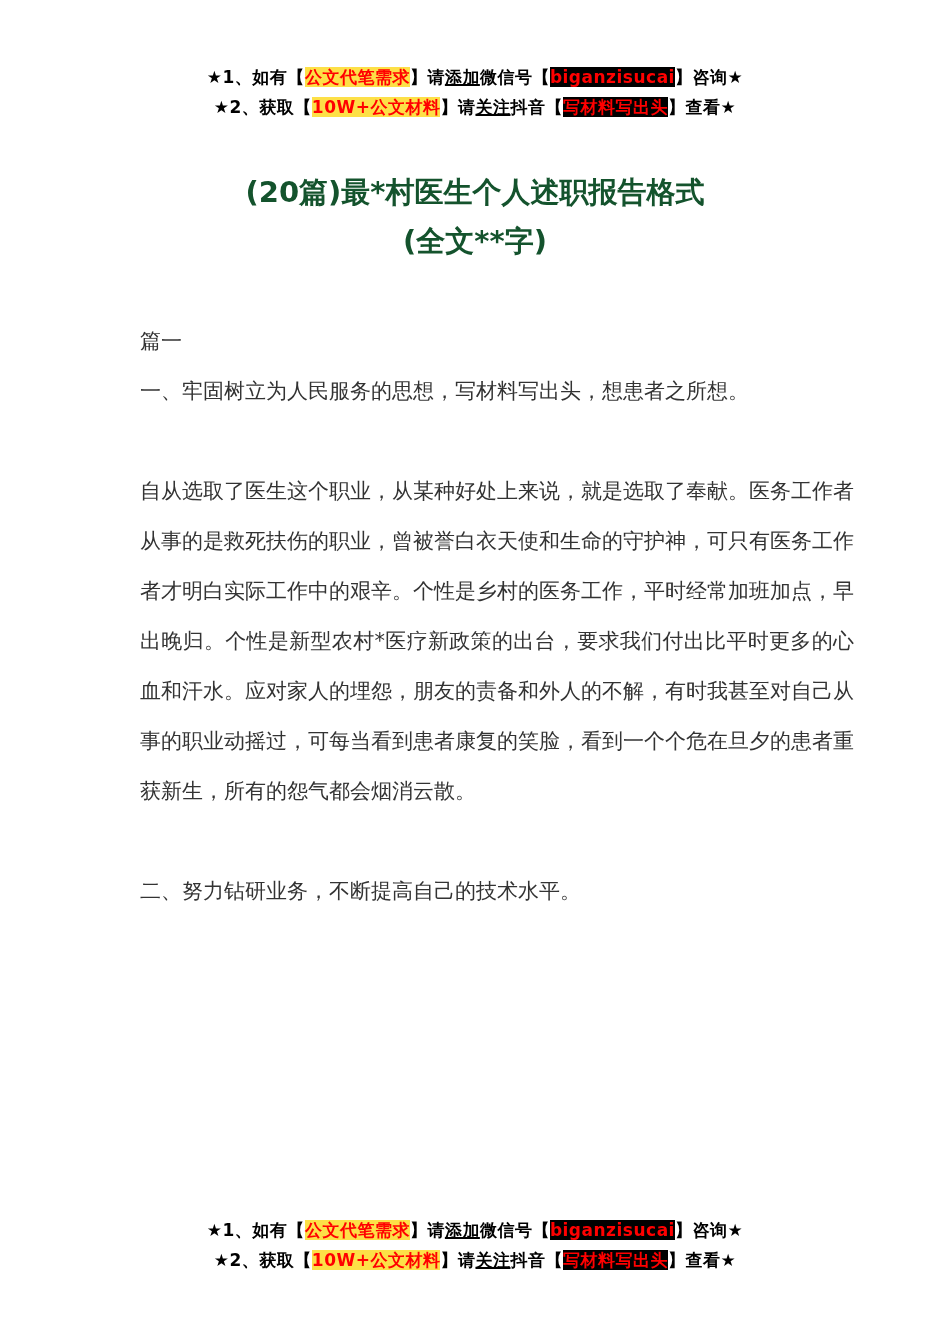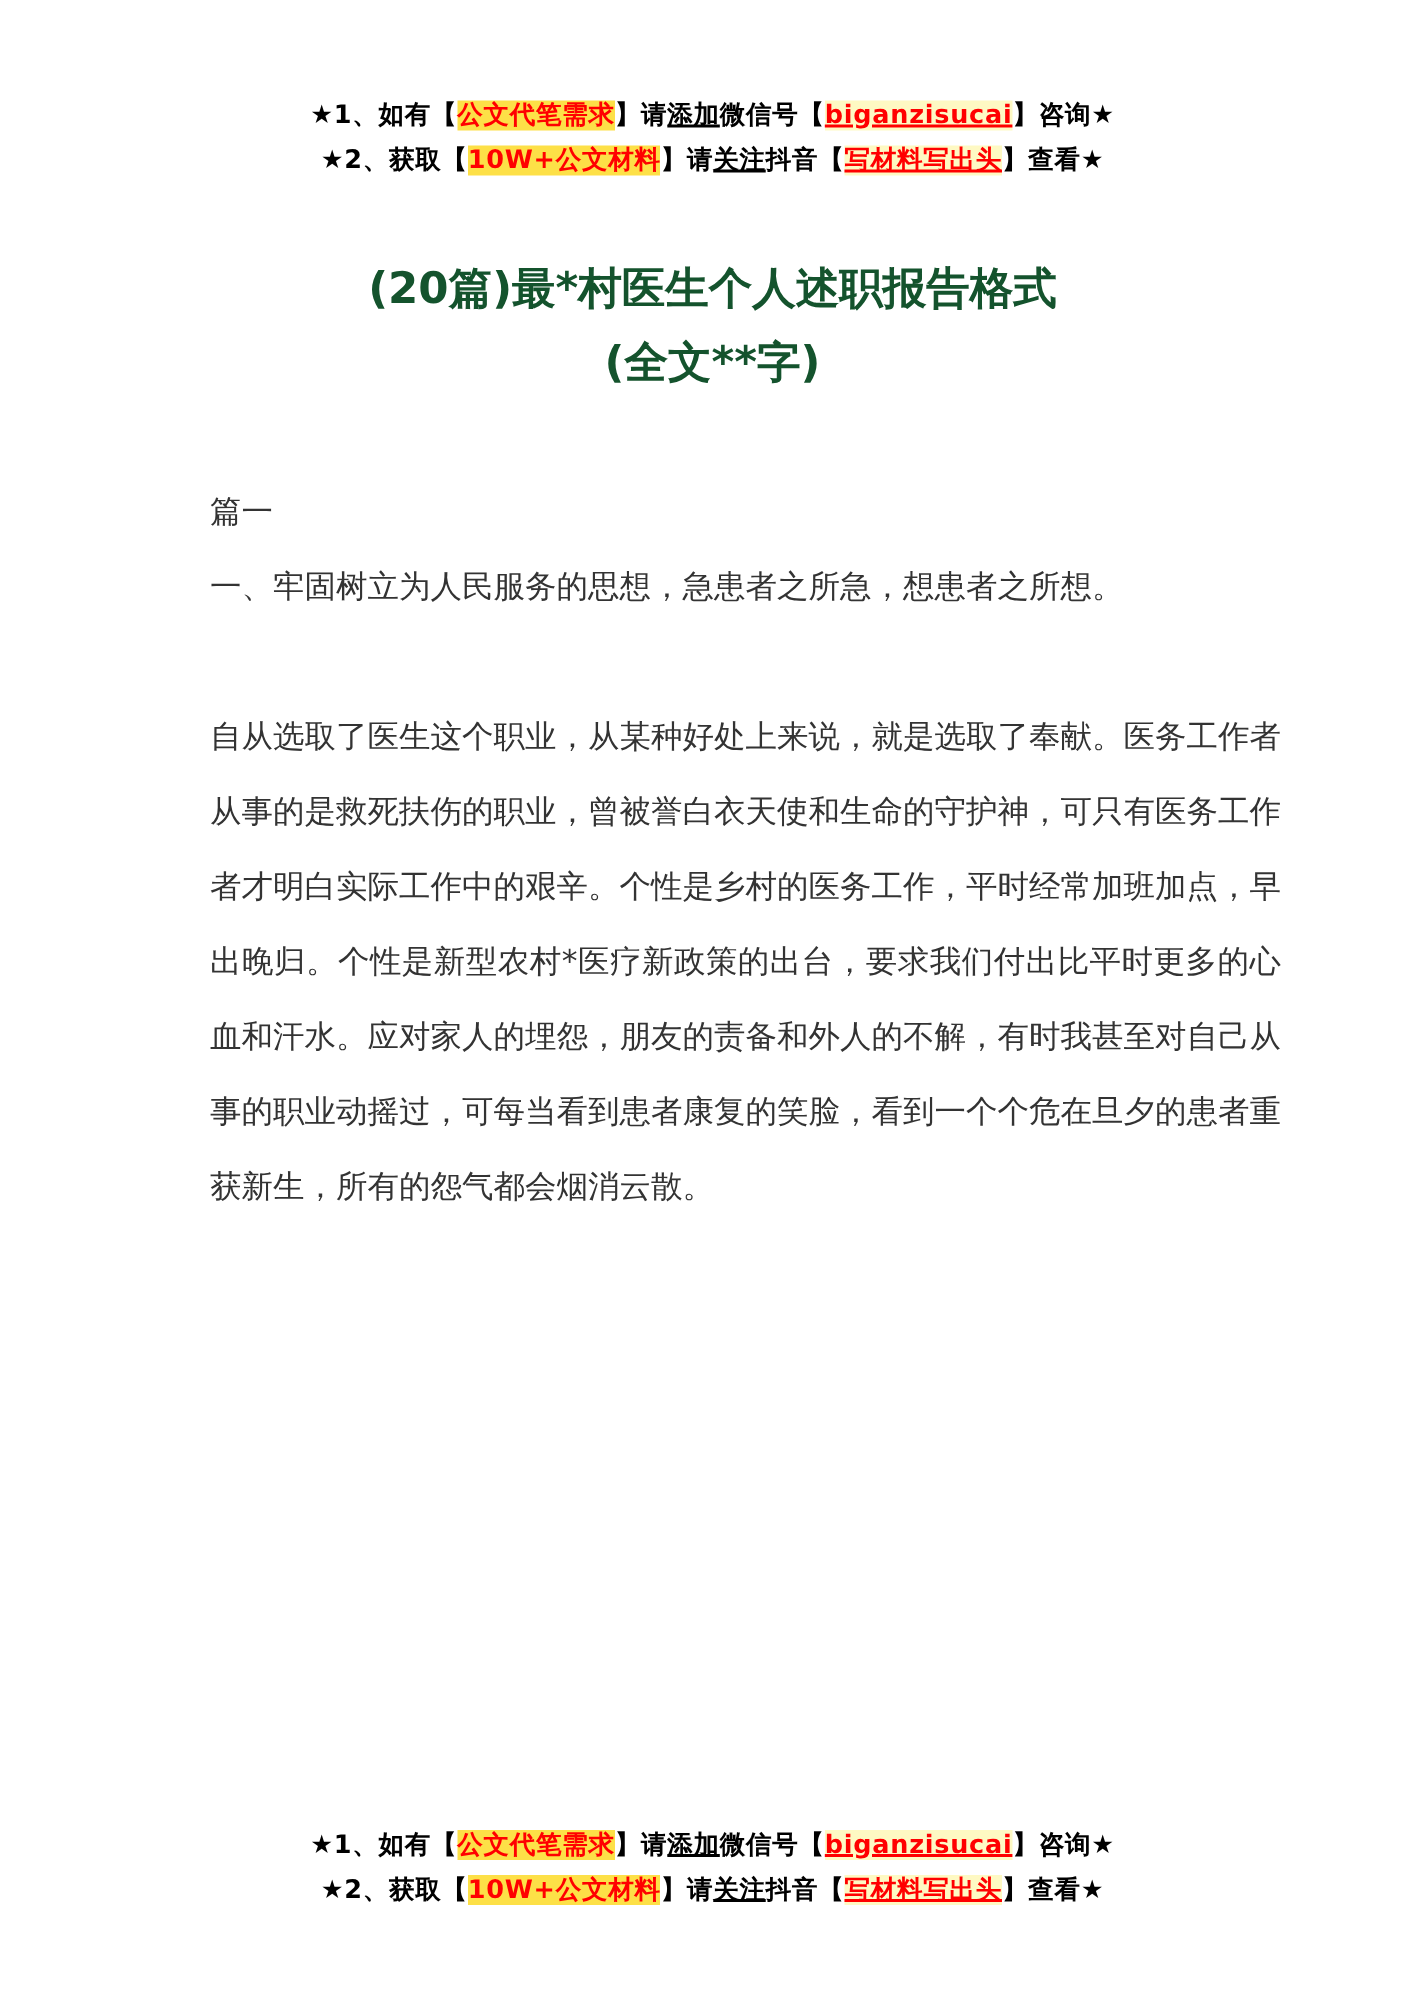--- a/index.html
+++ b/index.html
@@ -28,23 +28,22 @@
     letter-spacing: 0.5px;
     white-space: nowrap;
   }
   .banner-top { top: 62px; }
   .banner-bottom { top: 1215px; }
   .hl {
     background: #fde047;
     color: #ff0000;
   }
   .hl-u {
-    background: #fef9c3;
+    background: #000000;
     color: #ff0000;
-    text-decoration: underline;
     text-decoration-thickness: 2px;
   }
   .u {
     text-decoration: underline;
     text-decoration-thickness: 2px;
     text-align: right;
   }
   
   .doc-title {
     padding-top: 168px;
@@ -80,22 +79,23 @@
     <div class="banner-line"><span>★2、获取【</span><span class="hl">10W+公文材料</span><span>】请</span><span class="u">关注</span><span>抖音【</span><span class="hl hl-u">写材料写出头</span><span>】查看★</span></div>
   </div>
 
   <div class="doc-title">
     <div>(20篇)最*村医生个人述职报告格式</div>
     <div>(全文**字)</div>
   </div>
 
   <div class="body-text">
     <p>篇一</p>
-    <p>一、牢固树立为人民服务的思想，急患者之所急，想患者之所想。</p>
+    <p>一、牢固树立为人民服务的思想，写材料写出头，想患者之所想。</p>
     <p class="gap">自从选取了医生这个职业，从某种好处上来说，就是选取了奉献。医务工作者从事的是救死扶伤的职业，曾被誉白衣天使和生命的守护神，可只有医务工作者才明白实际工作中的艰辛。个性是乡村的医务工作，平时经常加班加点，早出晚归。个性是新型农村*医疗新政策的出台，要求我们付出比平时更多的心血和汗水。应对家人的埋怨，朋友的责备和外人的不解，有时我甚至对自己从事的职业动摇过，可每当看到患者康复的笑脸，看到一个个危在旦夕的患者重获新生，所有的怨气都会烟消云散。</p>
+    <p class="gap">二、努力钻研业务，不断提高自己的技术水平。</p>
   </div>
 
   <div class="banner banner-bottom">
     <div class="banner-line"><span>★1、如有【</span><span class="hl">公文代笔需求</span><span>】请</span><span class="u">添加</span><span>微信号【</span><span class="hl hl-u">biganzisucai</span><span>】咨询★</span></div>
     <div class="banner-line"><span>★2、获取【</span><span class="hl">10W+公文材料</span><span>】请</span><span class="u">关注</span><span>抖音【</span><span class="hl hl-u">写材料写出头</span><span>】查看★</span></div>
   </div>
 
 </div>
 
 </body></html>

